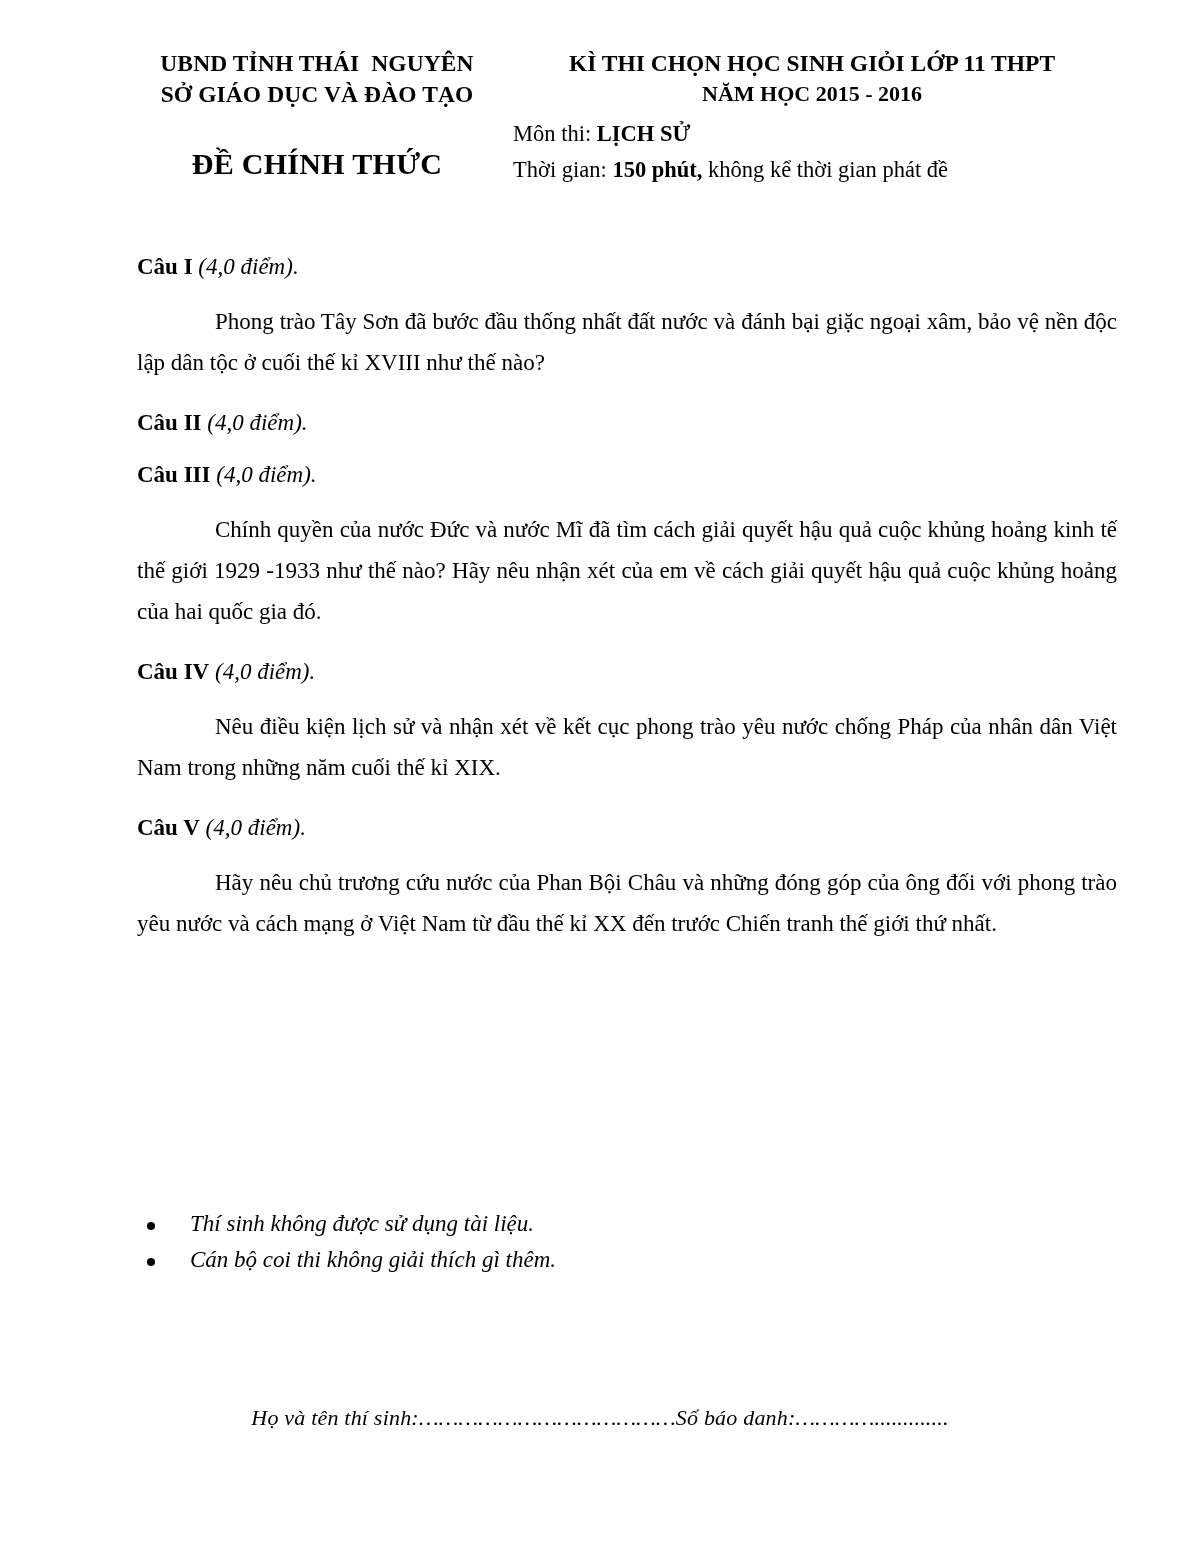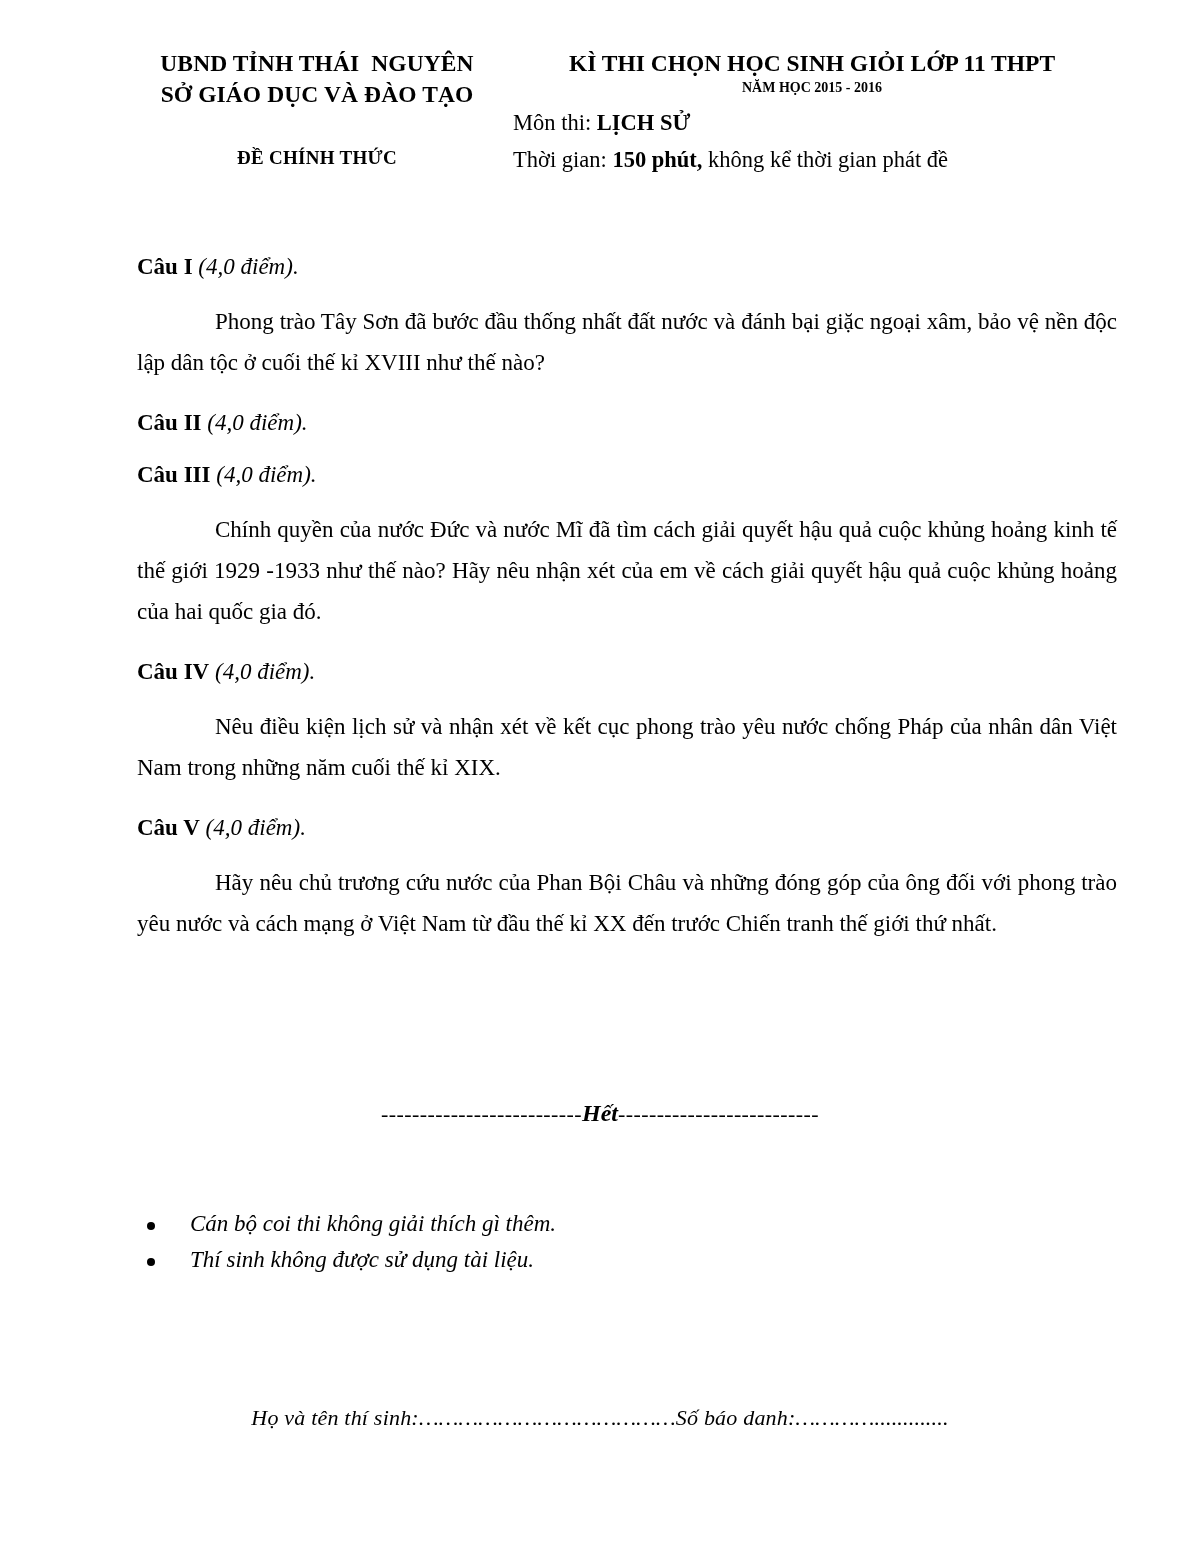--- a/index.html
+++ b/index.html
@@ -44,33 +44,33 @@
   }
   .org-line {
     font-weight: bold;
     font-size: 23.5px;
     line-height: 1.32;
     letter-spacing: 0.1px;
     white-space: pre;
   }
   .official-stamp {
     font-weight: bold;
-    font-size: 19px;
+    font-size: 30px;
     margin-top: 37px;
     letter-spacing: 0.3px;
   }
   .exam-title {
     font-weight: bold;
     font-size: 23.5px;
     line-height: 1.32;
     text-align: center;
   }
   .exam-year {
     font-weight: bold;
-    font-size: 14px;
+    font-size: 22px;
     line-height: 1.35;
     text-align: center;
   }
   .subject-line {
     font-size: 22.5px;
     line-height: 1.5;
     margin-top: 8px;
     padding-left: 6px;
   }
   .time-line {
@@ -232,32 +232,29 @@
 
     <div class="q-block">
       <div class="q-label">
         <span class="num">Câu V</span><span class="pts"> (4,0 điểm).</span>
       </div>
       <div class="q-body">Hãy nêu chủ trương cứu nước của Phan Bội Châu và những đóng góp của ông đối với phong trào yêu nước và cách mạng ở Việt Nam từ đầu thế kỉ XX đến trước Chiến tranh thế giới thứ nhất.</div>
     </div>
 
   </div>
 
-  <div class="het-wrap">
-    <span class="het-dash">--------------------------</span><span class="het-word">Hết</span><span class="het-dash">--------------------------</span>
-  </div>
 
   <div class="notes">
     <div class="note-item">
       <span class="bullet"><span class="bullet-dot"></span></span>
-      <span>Cán bộ coi thi không giải thích gì thêm.</span>
+      <span>Thí sinh không được sử dụng tài liệu.</span>
     </div>
     <div class="note-item">
       <span class="bullet"><span class="bullet-dot"></span></span>
-      <span>Thí sinh không được sử dụng tài liệu.</span>
+      <span>Cán bộ coi thi không giải thích gì thêm.</span>
     </div>
   </div>
 
   <div class="signature">
     <span>Họ và tên thí sinh:</span><span>…………………………………</span><span>Số báo danh:</span><span>………….............</span>
   </div>
 
 </div>
 
 </body></html>

